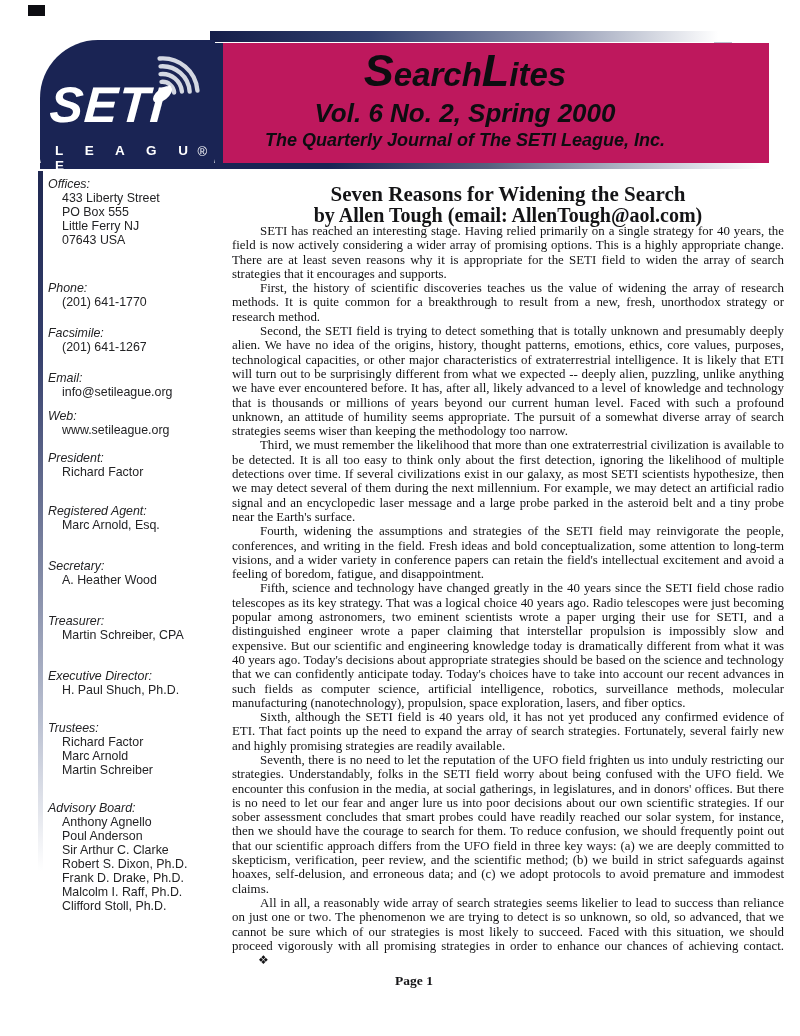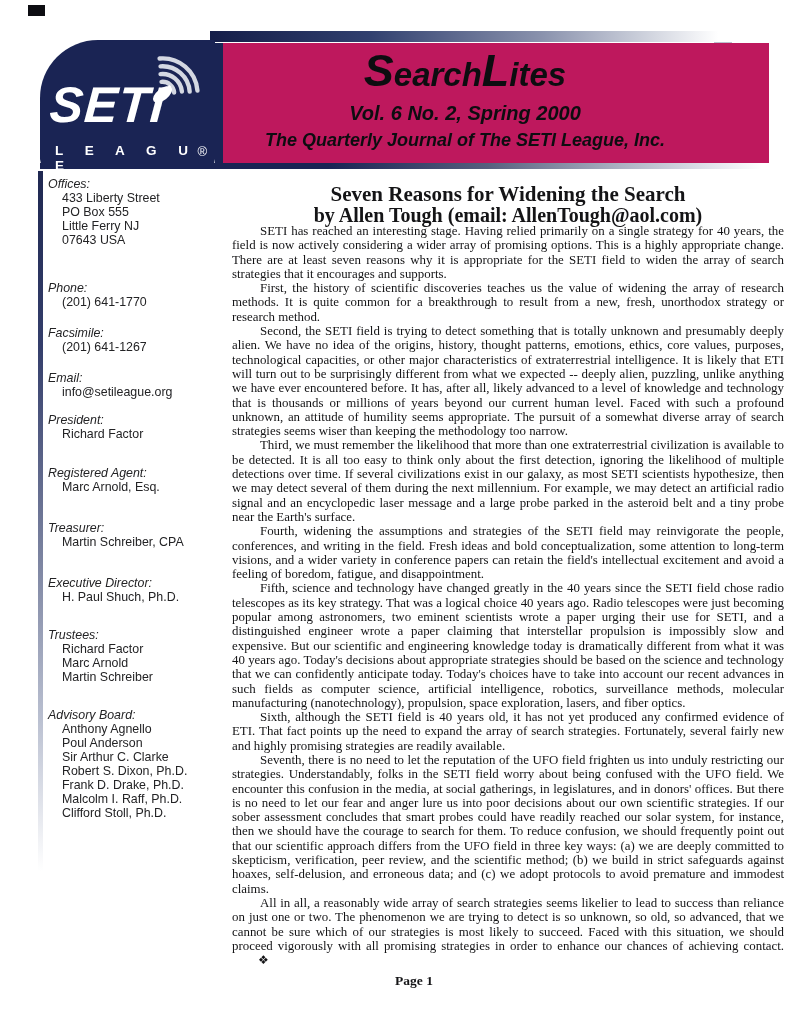--- a/index.html
+++ b/index.html
@@ -43,21 +43,21 @@
   }
   .masthead-box{
     position:absolute;left:215px;top:43px;width:554px;height:120px;
     border-left:8px solid #1a2454;background:#be185d;z-index:2;
     display:flex;flex-direction:column;align-items:center;justify-content:flex-start;
     padding-right:62px;box-sizing:border-box;padding-top:10px;
     font-style:italic;font-weight:bold;color:#0d0d10;text-align:center;
   }
   .mast-title{font-size:33px;line-height:36px;letter-spacing:0px;}
   .mast-title .bigcap{font-size:45px;}
-  .mast-vol{font-size:20px;line-height:28px;margin-top:6px;}
+  .mast-vol{font-size:26px;line-height:28px;margin-top:6px;}
   .mast-sub{font-size:18px;line-height:20px;margin-top:3px;}
 
   
   .left-rail{
     position:absolute;left:38px;top:171px;width:5px;height:700px;
     background:linear-gradient(180deg,#1f2851 0%,#343e6b 25%,#7b83a0 55%,#b9bfd0 78%,rgba(255,255,255,0) 100%);
   }
   .divider-rail{
     position:absolute;left:221px;top:171px;width:3px;height:745px;
     background:linear-gradient(180deg,#6f7astroke 0%,#7c8298 0%,#8d93a6 55%,#c2c6d3 85%,rgba(255,255,255,0) 100%);
@@ -160,31 +160,39 @@
     <div class="sb-block" style="margin-top:17px">
       <div class="sb-label">Facsimile:</div>
       <div class="sb-line">(201) 641-1267</div>
     </div>
 
     <div class="sb-block" style="margin-top:17px">
       <div class="sb-label">Email:</div>
       <div class="sb-line">info@setileague.org</div>
     </div>
 
+    <div class="sb-block" style="margin-top:10px">
+      <div class="sb-label">Web:</div>
+      <div class="sb-line">www.setileague.org</div>
+    </div>
 
     <div class="sb-block" style="margin-top:14px">
       <div class="sb-label">President:</div>
       <div class="sb-line">Richard Factor</div>
     </div>
 
     <div class="sb-block" style="margin-top:25px">
       <div class="sb-label">Registered Agent:</div>
       <div class="sb-line">Marc Arnold, Esq.</div>
     </div>
 
+    <div class="sb-block" style="margin-top:27px">
+      <div class="sb-label">Secretary:</div>
+      <div class="sb-line">A. Heather Wood</div>
+    </div>
 
     <div class="sb-block" style="margin-top:27px">
       <div class="sb-label">Treasurer:</div>
       <div class="sb-line">Martin Schreiber, CPA</div>
     </div>
 
     <div class="sb-block" style="margin-top:27px">
       <div class="sb-label">Executive Director:</div>
       <div class="sb-line">H. Paul Shuch, Ph.D.</div>
     </div>

